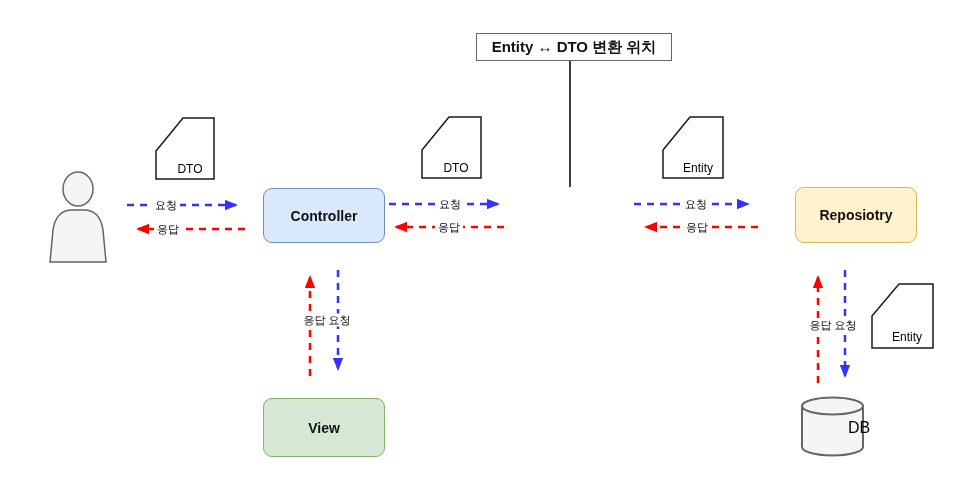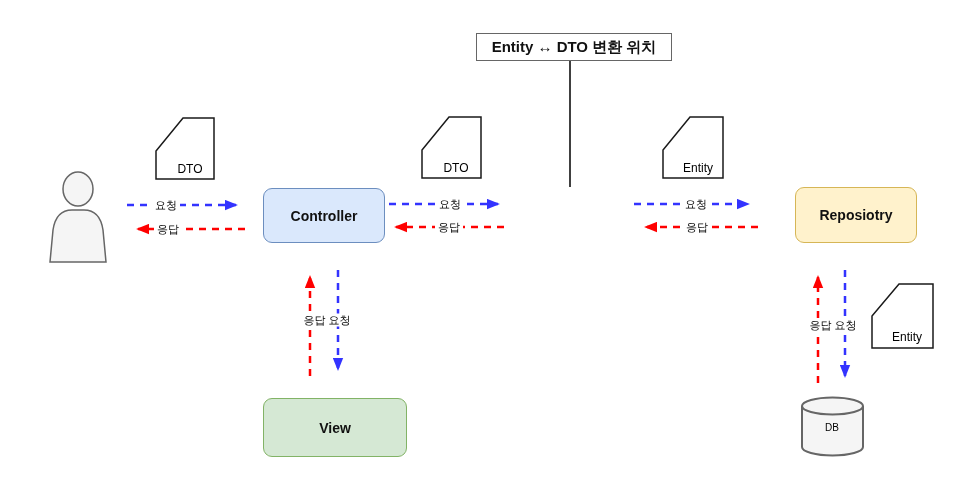--- a/index.html
+++ b/index.html
@@ -8,36 +8,36 @@
   .canvas svg{position:absolute;left:0;top:0;}
 
   .node{
     position:absolute;box-sizing:border-box;border-radius:9px;
     display:flex;align-items:center;justify-content:center;
     font-weight:bold;font-size:14px;color:#111;border:1.5px solid;
   }
   .node-controller{left:263px;top:188px;width:122px;height:55px;background:#dae8fc;border-color:#6c8ebf;}
   .node-service{left:508px;top:188px;width:120px;height:55px;background:#f8cecc;border-color:#b85450;}
   .node-repository{left:765px;top:187px;width:122px;height:56px;background:#fff2cc;border-color:#d6b656;margin-left:30px;}
-  .node-view{left:263px;top:398px;width:144px;height:59px;background:#d5e8d4;border-color:#82b366;}
+  .node-view{left:263px;top:398px;width:122px;height:59px;background:#d5e8d4;border-color:#82b366;}
 
   .ann{
     position:absolute;left:476px;top:33px;width:196px;height:28px;box-sizing:border-box;
     background:#ffffff;border:1px solid #666666;
     display:flex;align-items:center;justify-content:center;
     font-weight:bold;font-size:15px;color:#111;white-space:nowrap;
   }
 
   .lbl{
     position:absolute;transform:translate(-50%,-50%);
     font-size:11px;color:#000;white-space:nowrap;line-height:1;
   }
   .lbl-bg{background:#ffffff;padding:1px 3px;}
   .card-lbl{font-size:12px;font-weight:normal;margin-top:19px;}
-  .db-lbl{font-size:10px;font-weight:normal;}
+  .db-lbl{font-size:16px;font-weight:normal;margin-left:27px;}
 </style>
 </head>
 <body>
 
 <div class="canvas">
 
   <svg width="956" height="500" viewBox="0 0 956 500">
     <defs>
       <marker id="ab" viewBox="0 0 10 8" refX="8.5" refY="4" markerWidth="13" markerHeight="11" orient="auto" markerUnits="userSpaceOnUse">
         <path d="M0 0 L10 4 L0 8 Z" fill="#3333ff"></path>

